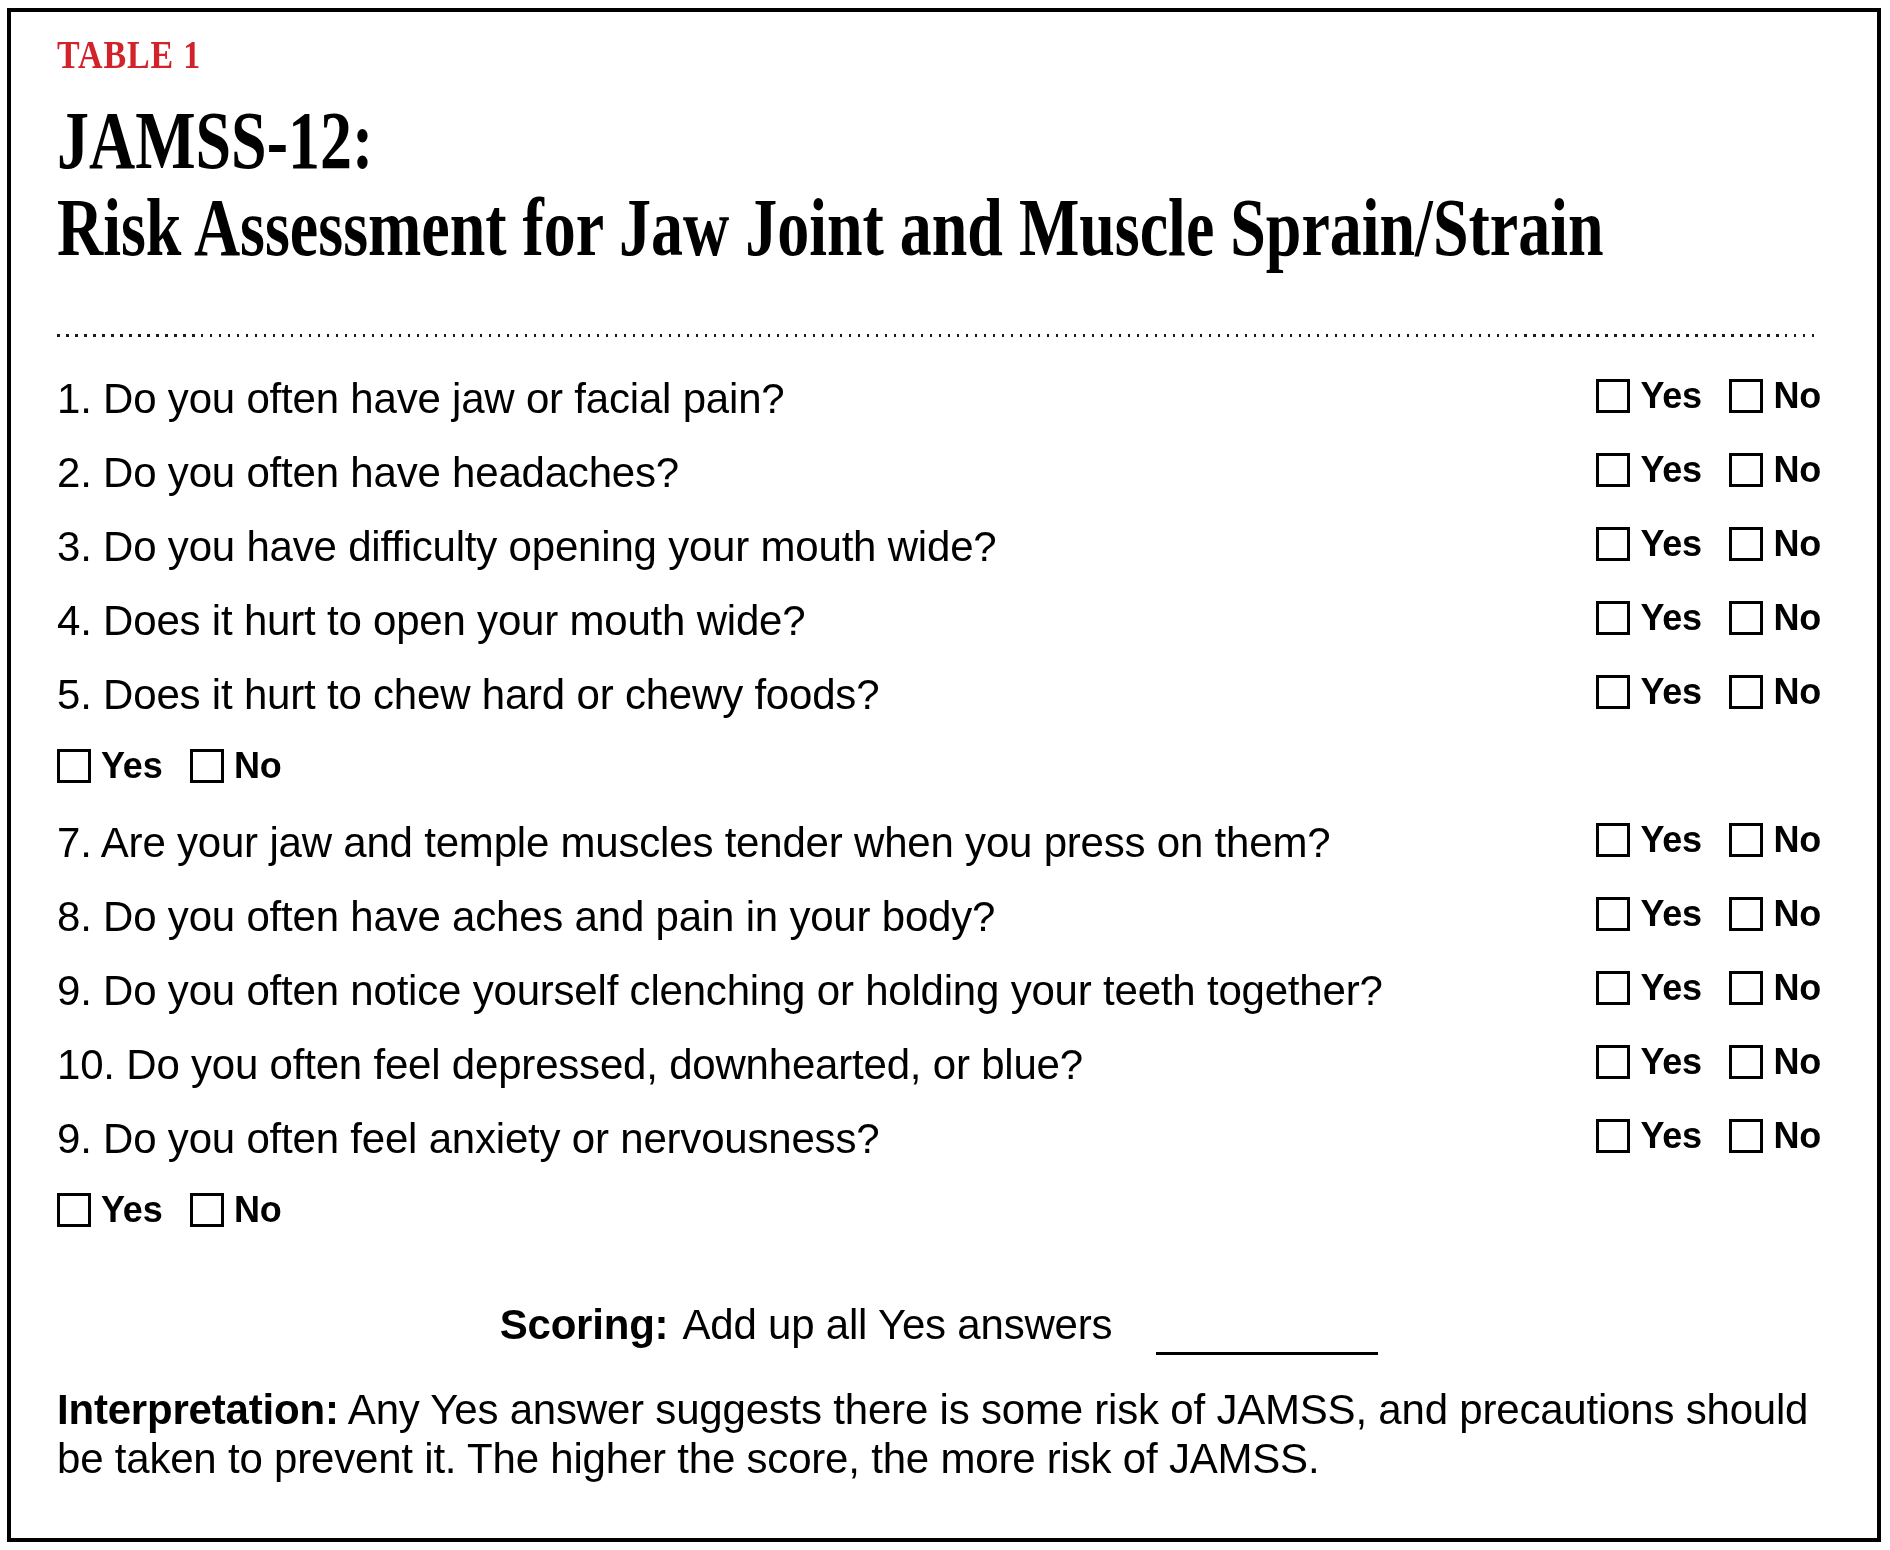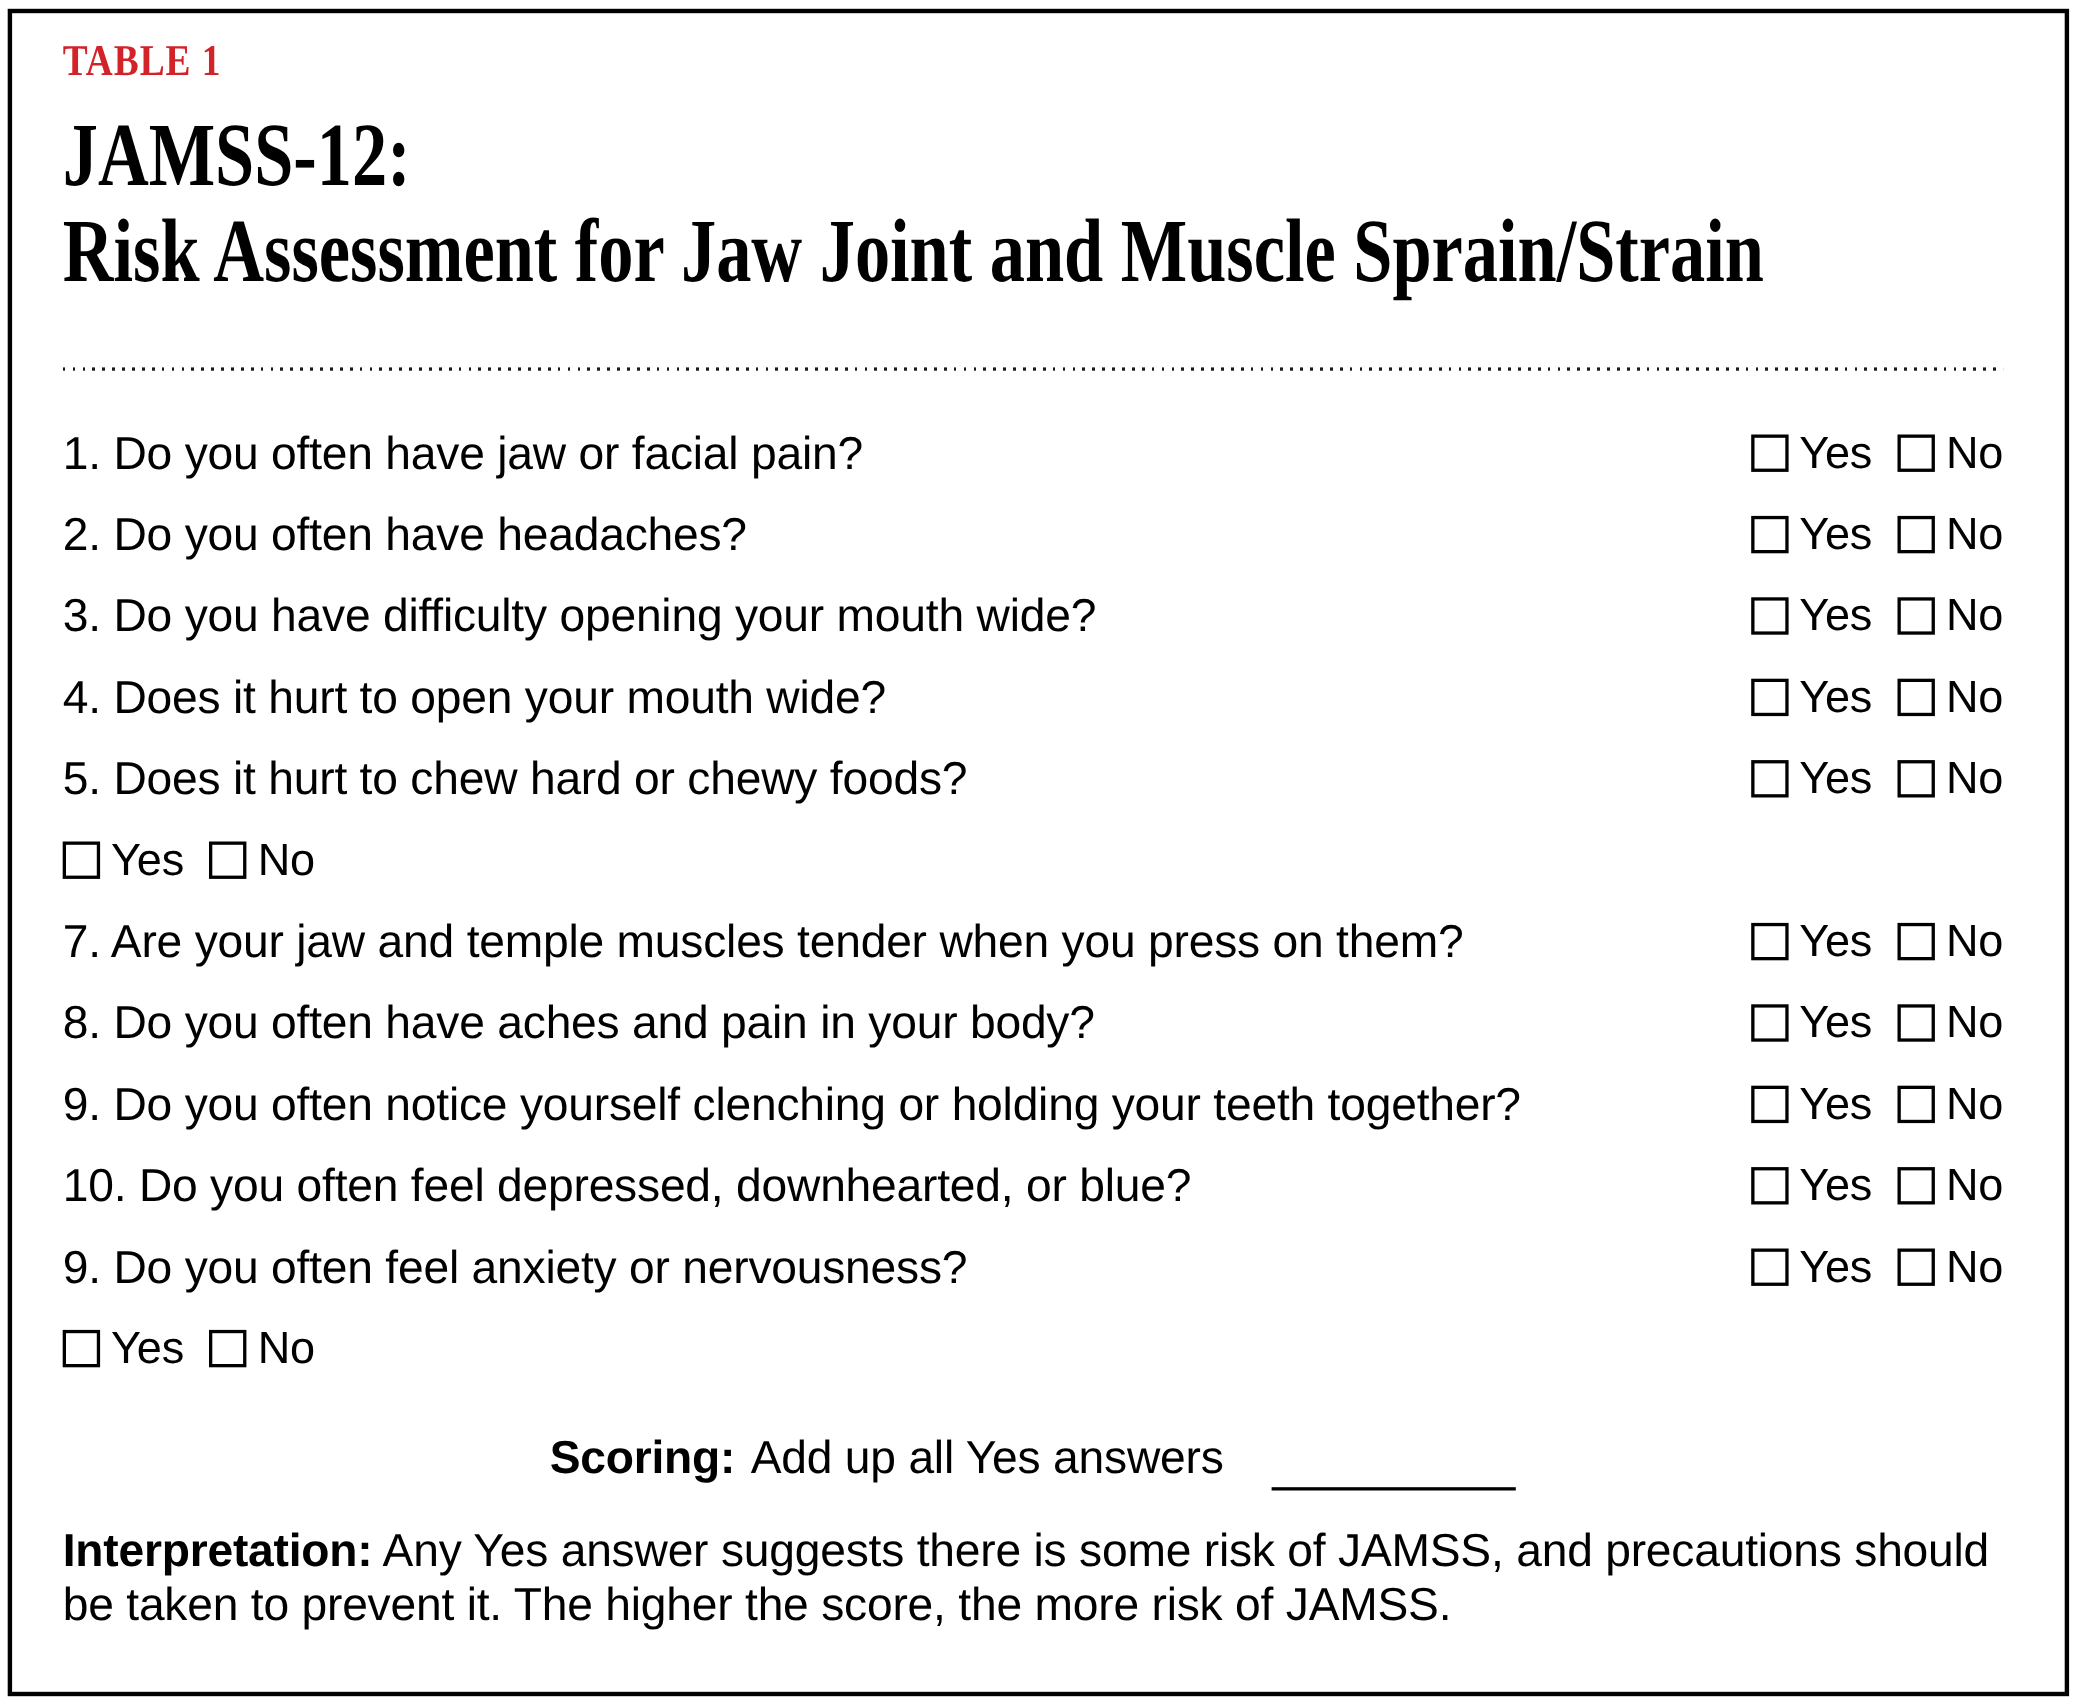--- a/index.html
+++ b/index.html
@@ -40,42 +40,42 @@
     width: max-content;
   }
   .dotted-divider {
     margin-top: 62px;
     height: 3px;
     background: repeating-linear-gradient(to right, #1a1a1a 0 2.5px, transparent 2.5px 9px);
   }
   .questions { margin-top: 38px; }
   .q-row {
     display: flex;
-    align-items: center;
+    align-items: flex-start;
     height: 74px;
   }
   .q-text {
     flex: 1 1 auto;
     font-size: 42px;
     letter-spacing: -0.2px;
     white-space: nowrap;
   }
   .answers {
     flex: 0 0 auto;
     display: flex;
     align-items: center;
   }
   .checkbox {
     width: 34px; height: 34px;
     border: 3px solid #000;
     background: #fff;
     margin-right: 10px;
     flex: 0 0 auto;
   }
-  .answer-label { font-size: 41px; letter-spacing: -0.2px; }
+  .answer-label { font-size: 36px; letter-spacing: -0.2px; font-weight: bold; }
   .answer-label.yes { margin-right: 23px; min-width: 66px; }
   .scoring-row {
     margin-top: 38px;
     display: flex;
     justify-content: center;
     align-items: baseline;
     font-size: 42px;
     letter-spacing: -0.2px;
   }
   .scoring-label { font-weight: 700; margin-right: 14px; }

